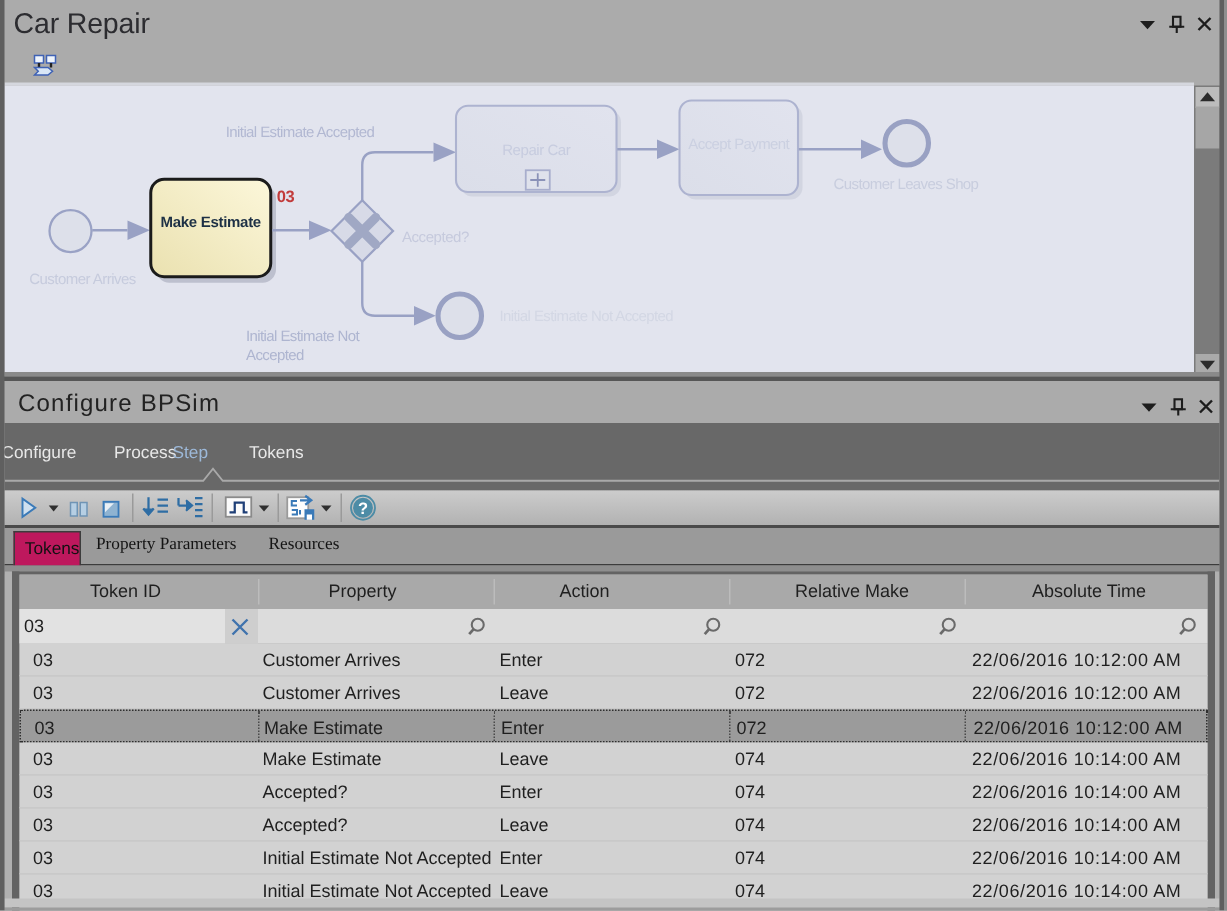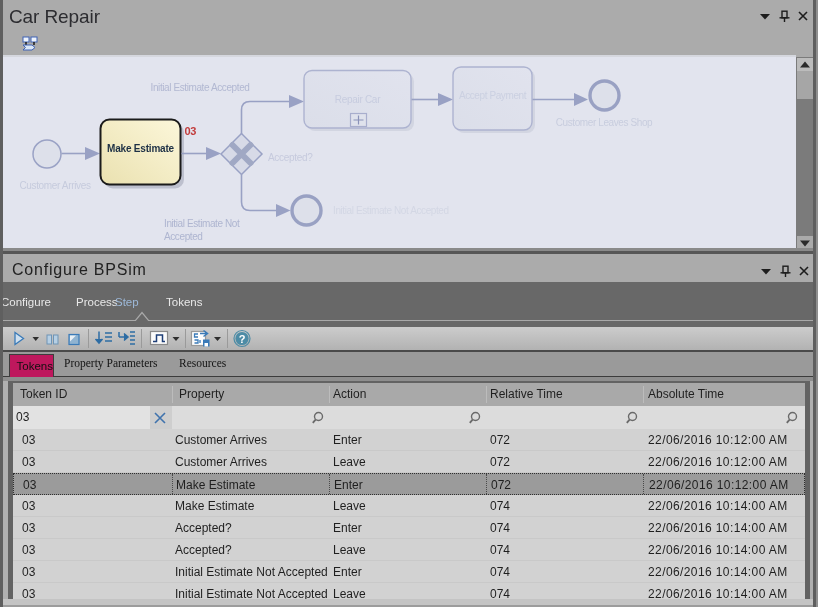--- a/index.html
+++ b/index.html
@@ -29,21 +29,21 @@
   .tabstrip{left:3px;top:352px;width:810px;height:25px;background:#9a9a9a;}
   .tabline{left:3px;top:376px;width:810px;height:1px;background:#3c3c3c;}
   .tab-act{left:9px;top:354px;width:45px;height:23px;background:#be185d;border:1px solid #3c3c3c;border-bottom:none;box-sizing:border-box;color:#111;font-size:11.5px;line-height:22px;text-align:right;}
   .tab{top:357px;font-size:11.5px;color:#141414;font-family:Liberation Serif, serif;}
   .gap{left:3px;top:377px;width:810px;height:6px;background:#8e8e8e;}
   
   .tblL{left:8px;top:381px;width:5px;height:226px;background:#636363;}
   .tblR{left:805px;top:381px;width:5px;height:226px;background:#636363;}
   .tblT{left:8px;top:381px;width:802px;height:2px;background:#636363;}
   .thead{left:13px;top:383px;width:792px;height:23px;background:#a9a9a9;}
-  .th{top:388px;font-size:12px;color:#1b1b1b;}
+  .th{top:388px;font-size:12px;color:#1b1b1b;margin-left:40px;}
   .tfilter{left:13px;top:406px;width:792px;height:23px;background:#dcdcdc;}
   .trow{left:13px;width:792px;height:22px;background:#d2d2d2;border-bottom:1px solid #c9c9c9;box-sizing:border-box;}
   .trow.sel{background:#9b9b9b;border:1px dotted #2f2f2f;}
   .td{position:absolute;top:4px;font-size:12px;color:#1f1f1f;white-space:pre;}
   .c0{left:9px;} .c1{left:162px;} .c2{left:320px;} .c3{left:477px;} .c4{left:635px;letter-spacing:0.4px;}
   .botstrip{left:3px;top:599px;width:810px;height:6px;background:#c4c4c4;}
   .botstrip2{left:0px;top:605px;width:818px;height:2px;background:#9c9c9c;}
   
   .wl{left:0;top:0;width:3px;height:607px;background:#5f5f5f;}
   .wr{left:813px;top:0;width:3px;height:607px;background:#5f5f5f;}
@@ -224,21 +224,21 @@
   <div class="abs tblL"></div>
   <div class="abs tblR"></div>
   <div class="abs thead">
     <div class="abs" style="left:159px;top:3px;width:1px;height:17px;background:#bcbcbc"></div>
     <div class="abs" style="left:316px;top:3px;width:1px;height:17px;background:#bcbcbc"></div>
     <div class="abs" style="left:473px;top:3px;width:1px;height:17px;background:#bcbcbc"></div>
     <div class="abs" style="left:630px;top:3px;width:1px;height:17px;background:#bcbcbc"></div>
     <div class="td th" style="left:7px">Token ID</div>
     <div class="td th" style="left:166px">Property</div>
     <div class="td th" style="left:320px">Action</div>
-    <div class="td th" style="left:477px">Relative Time</div>
+    <div class="td th" style="left:477px">Relative Make</div>
     <div class="td th" style="left:635px">Absolute Time</div>
   </div>
   <div class="abs tfilter">
     <div class="abs" style="left:0;top:0;width:137px;height:23px;background:#e2e2e2"></div>
     <div class="td" style="left:3px;top:4px">03</div>
     <div class="abs" style="left:137px;top:0;width:22px;height:23px;background:#cecece"></div>
     <svg class="abs" style="left:140px;top:5px" width="14" height="14">
         <path d="M2 2 L12 12 M12 2 L2 12" stroke="#4073ad" stroke-width="1.6"></path>
       </svg>
     <svg class="abs" style="left:297px;top:5px" width="15" height="15">

